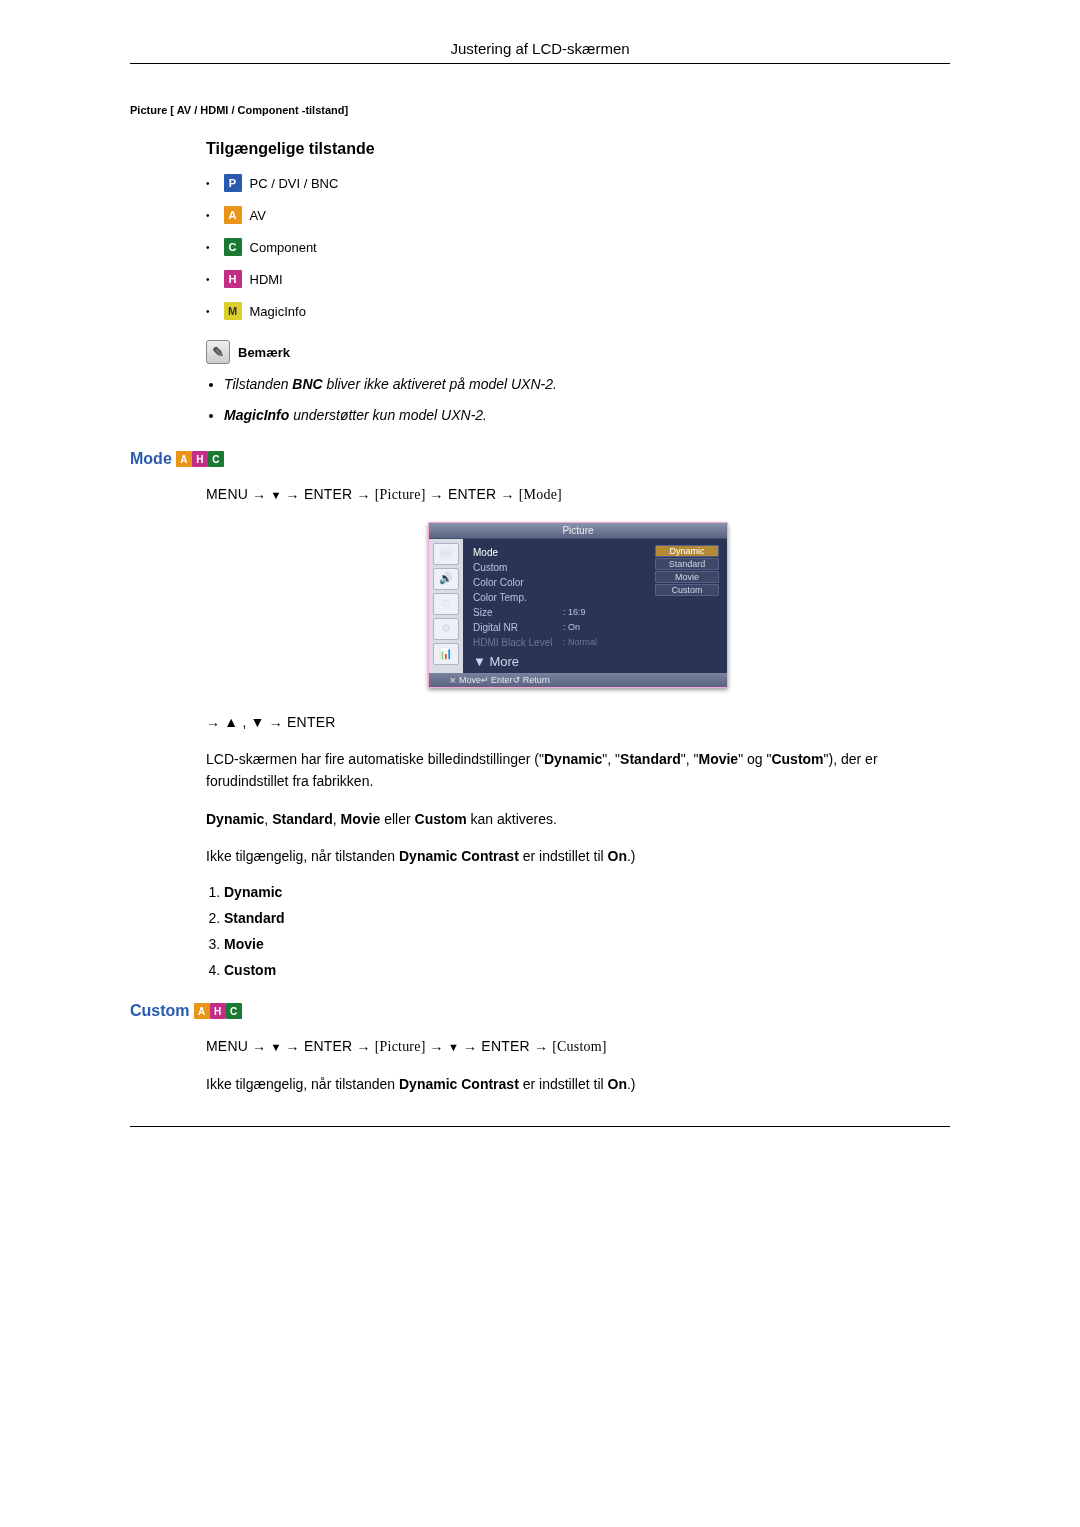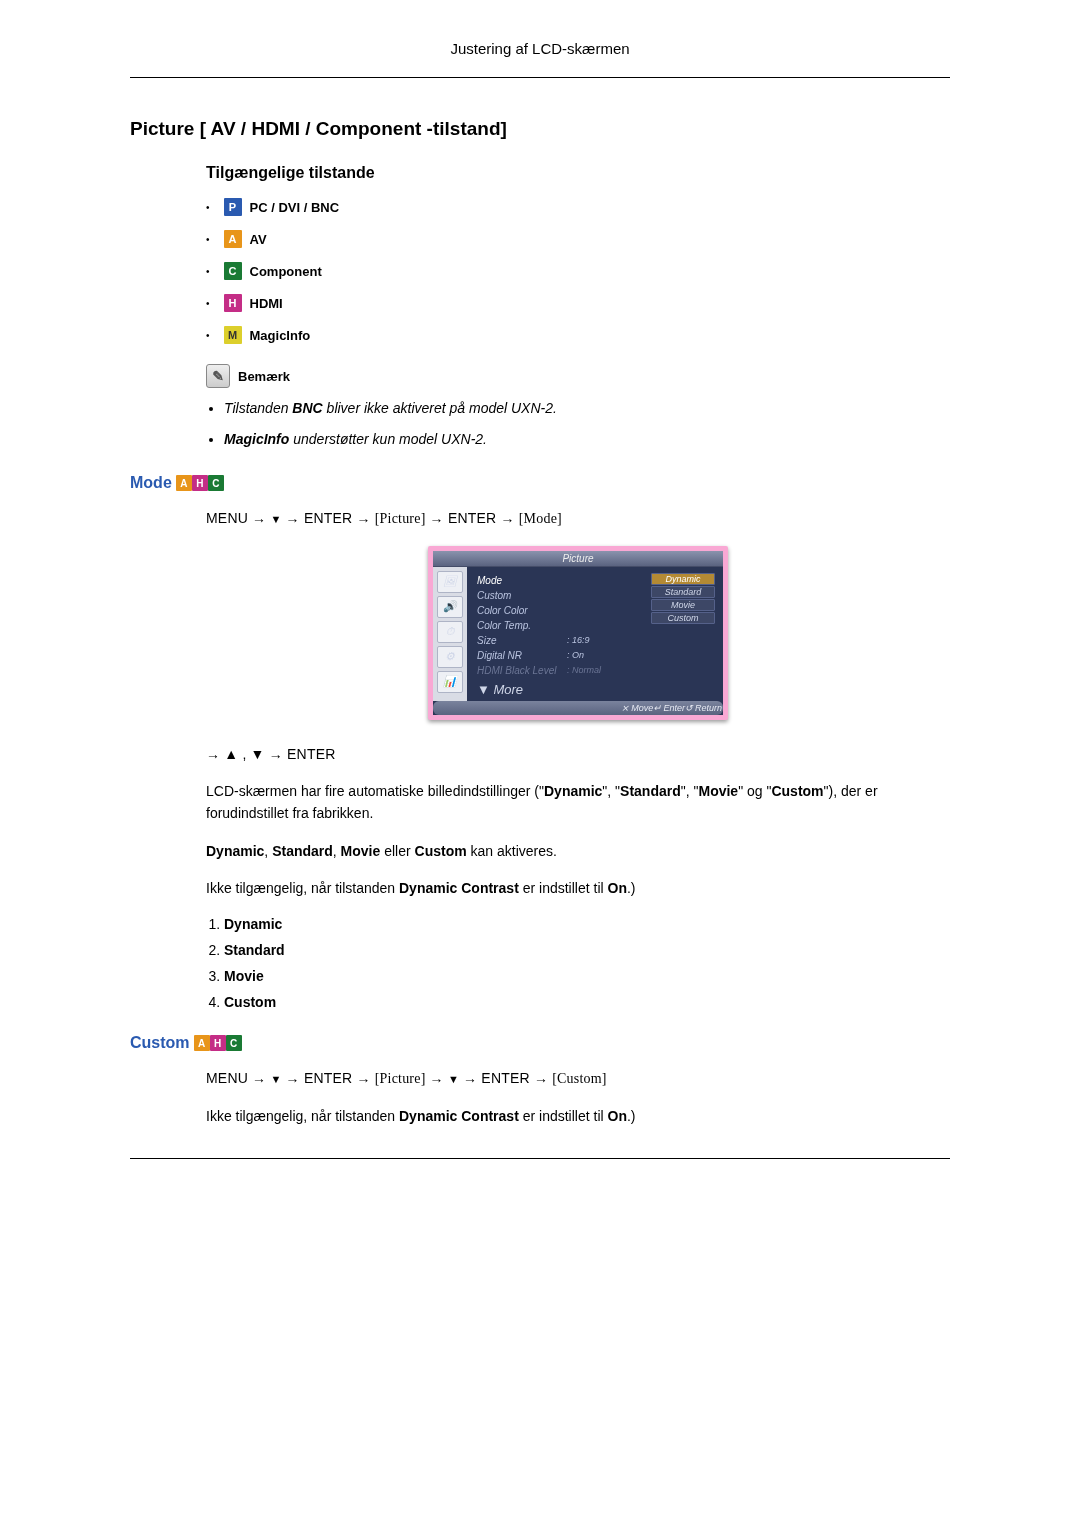--- a/index.html
+++ b/index.html
@@ -11,26 +11,26 @@
     background: #fff;
   }
   .page {
     width: 820px;
     margin: 0 auto;
     padding: 40px 130px 60px 130px;
   }
   .header-title {
     text-align: center;
     font-size: 15px;
-    padding-bottom: 20px;
+    padding-bottom: 6px;
     border-bottom: 1px solid #000;
     margin-bottom: 40px;
   }
   h1.section {
-    font-size: 19px;
+    font-size: 11px;
     font-weight: bold;
     margin: 0 0 24px 0;
   }
   h2.sub {
     font-size: 16px;
     font-weight: bold;
     margin: 0 0 16px 0;
   }
   .indent1 { margin-left: 76px; }
   ul.modes {
@@ -59,21 +59,21 @@
     font-size: 11px;
     font-weight: bold;
     color: #fff;
     border-radius: 1px;
   }
   .badge.P { background: #2a5ab0; }
   .badge.A { background: #e8951a; }
   .badge.C { background: #1a7a34; }
   .badge.H { background: #c42d86; }
   .badge.M { background: #dccf2c; color:#333; }
-  .mode-label { font-weight: bold; font-size: 13px; }
+  .mode-label { font-weight: normal; font-size: 13px; }
   .note-head {
     display: flex;
     align-items: center;
     gap: 8px;
     margin: 8px 0 10px 0;
     font-weight: bold;
     font-size: 13px;
   }
   .note-icon {
     width: 22px; height: 22px;
@@ -110,23 +110,22 @@
   .osd-wrap {
     margin: 10px auto 24px auto;
     width: 300px;
   }
   .osd {
     background: #2a3555;
     color: #cfd6e8;
     font-size: 10px;
     border-radius: 2px;
     overflow: hidden;
-    border: 5px solid #f9a8d4;
+    border: 1px solid #f9a8d4;
     box-shadow: 0 2px 4px rgba(0,0,0,0.4);
-    font-style: italic;
   }
   .osd-title {
     background: linear-gradient(#8a93ad,#5a6380);
     text-align: center;
     padding: 2px 0;
     font-size: 10px;
     color: #eee;
     border-bottom: 1px solid #444c68;
   }
   .osd-body { display:flex; }
@@ -171,23 +170,22 @@
     margin-left:auto;
   }
   .osd-more {
     color:#cfd6e8; font-size:13px;
     padding-top:4px;
   }
   .osd-foot {
     background: linear-gradient(#7a839d,#5a6380);
     font-size:9px;
     color:#e6e9f2;
-    display:flex; justify-content:flex-end;
-    padding:2px 1px;
-    border-radius:6px;
+    display:flex; justify-content:flex-start;
+    padding:2px 20px;
   }
   p.body { line-height:1.55; margin: 0 0 16px 0;}
   ol.numlist {
     padding-left: 18px;
     margin: 0 0 24px 0;
   }
   ol.numlist li { margin-bottom:10px; }
   ol.numlist li span.bold { font-weight:bold; }
   .footer-rule {
     border-top:1px solid #000;

